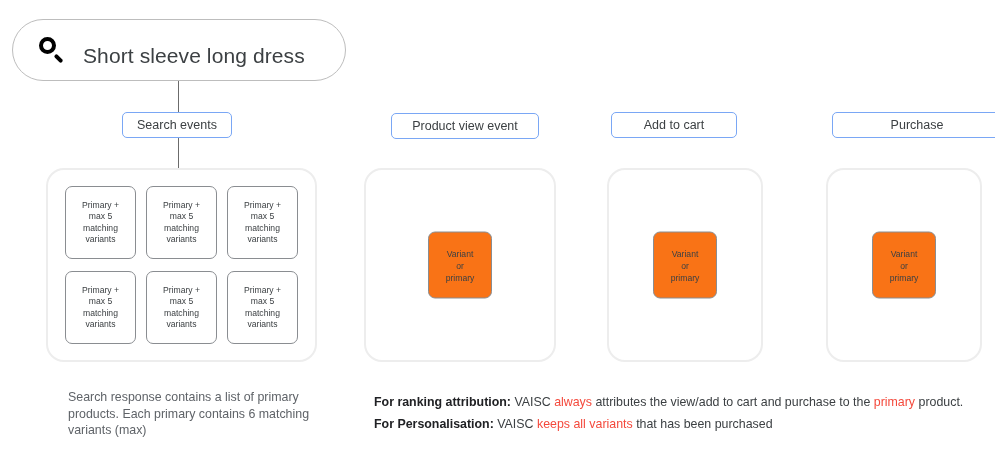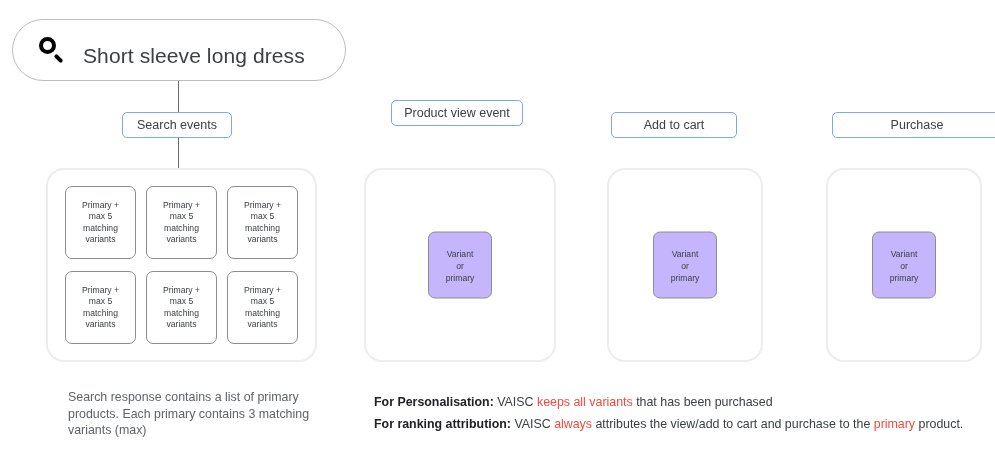--- a/index.html
+++ b/index.html
@@ -86,21 +86,21 @@
     background: #ffffff;
     display: flex;
     align-items: center;
     justify-content: center;
     font-size: 12.5px;
     color: #3c4043;
     white-space: nowrap;
     z-index: 3;
   }
   .lbl-search   { left: 122px; top: 112px; width: 110px; }
-  .lbl-view     { left: 391px; top: 100px; width: 132px; }
+  .lbl-view     { left: 391px; top: 113px; width: 148px; }
   .lbl-cart     { left: 611px; top: 112px; width: 126px; }
   .lbl-purchase { left: 832px; top: 112px; width: 170px; }
 
   
   .panel {
     position: absolute;
     top: 168px;
     height: 194px;
     box-sizing: border-box;
     border: 2px solid #ededed;
@@ -145,21 +145,21 @@
   
   .var-box {
     position: absolute;
     top: 50%;
     left: 50%;
     transform: translate(-50%, -50%);
     width: 64px;
     height: 67px;
     border: 1px solid #8a8d91;
     border-radius: 7px;
-    background: #c4b5fd;
+    background: #f97316;
     display: flex;
     align-items: center;
     justify-content: center;
     text-align: center;
     font-size: 8.6px;
     line-height: 12px;
     color: #3c4043;
     white-space: pre-line;
     box-sizing: border-box;
   }
@@ -255,18 +255,18 @@
 or
 primary</div>
 </div>
 
 <div class="panel panel-purchase">
   <div class="var-box">Variant
 or
 primary</div>
 </div>
 
-<div class="caption-left">Search response contains a list of primary products. Each primary contains 3 matching variants (max)</div>
+<div class="caption-left">Search response contains a list of primary products. Each primary contains 6 matching variants (max)</div>
 
 <div class="notes">
+  <div class="note-line"><b>For ranking attribution:</b><span> VAISC </span><span class="hl">always</span><span> attributes the view/add to cart and purchase to the </span><span class="hl">primary</span><span> product.</span></div>
   <div class="note-line"><b>For Personalisation:</b><span> VAISC </span><span class="hl">keeps all variants</span><span> that has been purchased</span></div>
-  <div class="note-line"><b>For ranking attribution:</b><span> VAISC </span><span class="hl">always</span><span> attributes the view/add to cart and purchase to the </span><span class="hl">primary</span><span> product.</span></div>
 </div>
 
 </body></html>

